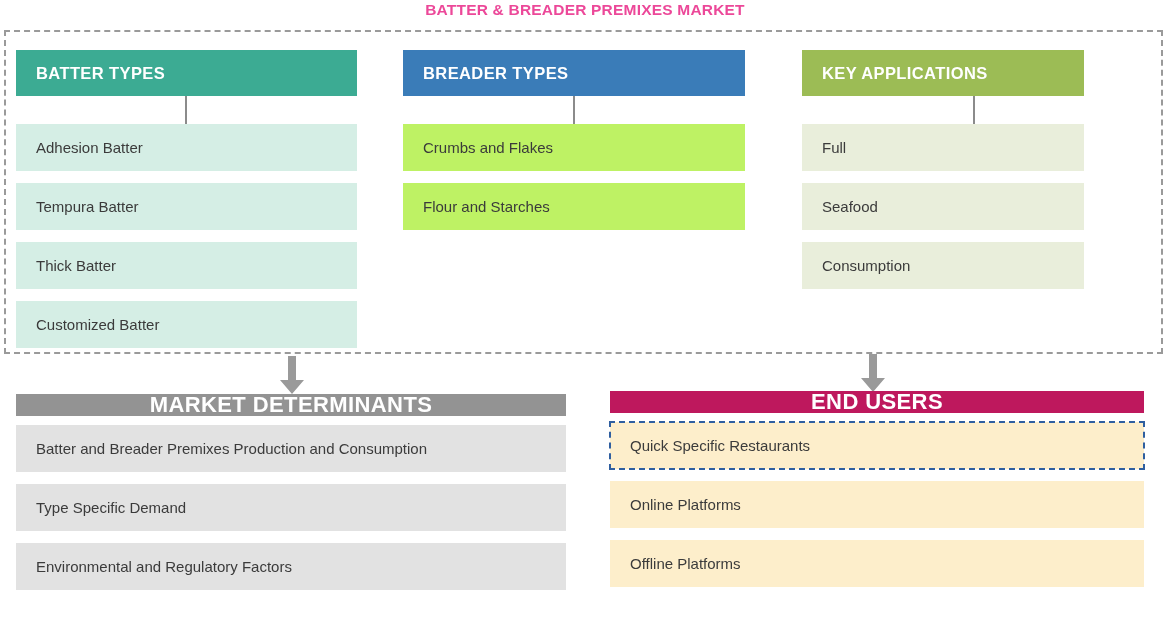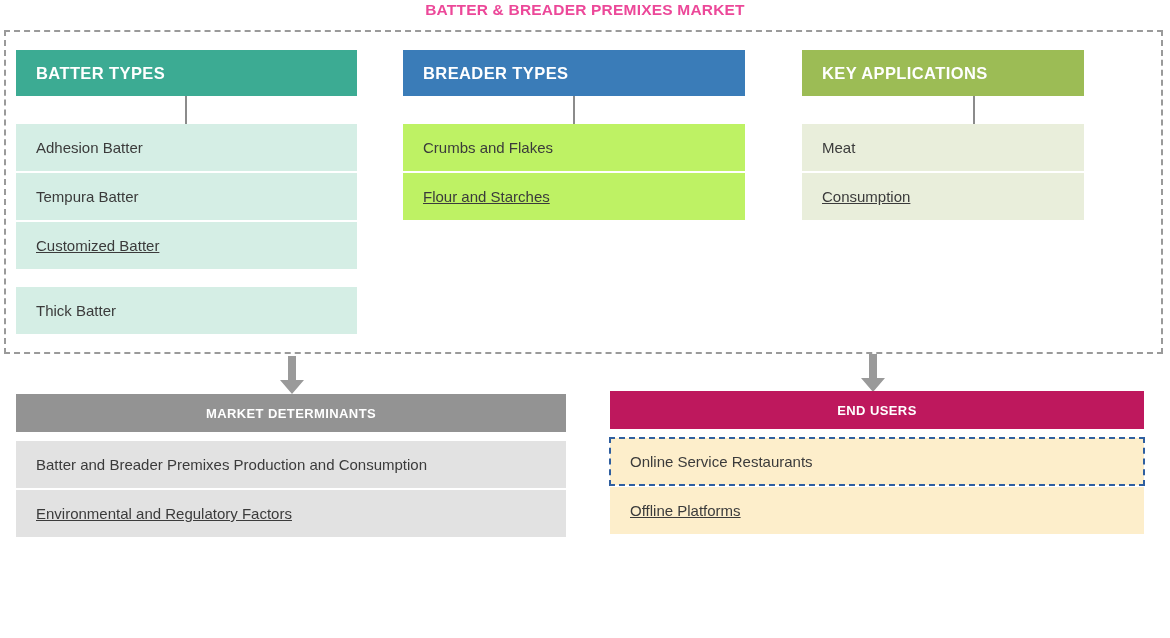--- a/index.html
+++ b/index.html
@@ -66,23 +66,23 @@
     background: #8b8b8b;
   }
   .item {
     box-sizing: border-box;
     display: flex;
     align-items: center;
     height: 47px;
     padding-left: 20px;
     font-size: 15px;
     color: #3b3b3b;
-    margin-bottom: 2px;
+    margin-bottom: 12px;
   }
-  .item.last { margin-bottom: 18px; text-decoration: underline; }
+  .item.last { margin-bottom: 0; }
 
   
   .hdr-teal  { background: #3cab93; }
   .hdr-blue  { background: #3a7cb8; }
   .hdr-green { background: #9cbc55; }
   .hdr-gray  { background: #939393; }
   .hdr-gold  { background: #be185d; }
 
   .it-teal  { background: #d5eee5; }
   .it-blue  { background: #bef264; }
@@ -99,22 +99,22 @@
   #col-breader .connector { left: 170px; top: 46px; height: 28px; }
   #col-apps    .connector { left: 171px; top: 46px; height: 28px; }
 
   .items-wrap { position: absolute; left: 0; top: 74px; width: 100%; }
 
   
   .bottom-sec { position: absolute; }
   .bottom-sec .col-header {
     justify-content: center;
     padding-left: 0;
-    height: 38px;
-    font-size: 13px;
+    height: 22px;
+    font-size: 22px;
   }
   .bottom-sec .items-wrap { position: static; margin-top: 9px; }
 
   #sec-determinants { left: 16px;  top: 394px; width: 550px; }
   #sec-endusers     { left: 610px; top: 391px; width: 534px; }
 
   
   .arrow {
     position: absolute;
     width: 26px;
@@ -137,59 +137,62 @@
   <div class="chart-title">BATTER &amp; BREADER PREMIXES MARKET</div>
 
   <div class="dashed-group"></div>
 
   <div class="column" id="col-batter">
     <div class="col-header hdr-teal">BATTER  TYPES</div>
     <div class="connector"></div>
     <div class="items-wrap">
       <div class="item it-teal">Adhesion Batter</div>
       <div class="item it-teal">Tempura Batter</div>
+      <div class="item it-teal">Thick Batter</div>
       <div class="item it-teal last">Customized Batter</div>
-      <div class="item it-teal">Thick Batter</div>
     </div>
   </div>
 
   <div class="column" id="col-breader">
     <div class="col-header hdr-blue">BREADER TYPES</div>
     <div class="connector"></div>
     <div class="items-wrap">
       <div class="item it-blue">Crumbs and Flakes</div>
       <div class="item it-blue last">Flour and Starches</div>
     </div>
   </div>
 
   <div class="column" id="col-apps">
     <div class="col-header hdr-green">KEY APPLICATIONS</div>
     <div class="connector"></div>
     <div class="items-wrap">
-      <div class="item it-green">Meat</div>
+      <div class="item it-green">Full</div>
+      <div class="item it-green">Seafood</div>
       <div class="item it-green last">Consumption</div>
     </div>
   </div>
 
   <svg class="arrow" id="arrow-left" viewBox="0 0 26 40">
     <polygon points="9,0 17,0 17,24 25,24 13,38 1,24 9,24" fill="#9a9a9a"></polygon>
   </svg>
   <svg class="arrow" id="arrow-right" viewBox="0 0 26 40">
     <polygon points="9,0 17,0 17,24 25,24 13,38 1,24 9,24" fill="#9a9a9a"></polygon>
   </svg>
 
   <div class="bottom-sec" id="sec-determinants">
     <div class="col-header hdr-gray">MARKET DETERMINANTS</div>
     <div class="items-wrap">
       <div class="item it-gray">Batter and Breader Premixes Production and Consumption</div>
+      <div class="item it-gray">Type Specific Demand</div>
       <div class="item it-gray last">Environmental and Regulatory Factors</div>
     </div>
   </div>
 
   <div class="bottom-sec" id="sec-endusers">
     <div class="col-header hdr-gold">END USERS</div>
     <div class="items-wrap">
-      <div class="item it-gold selected">Online Service Restaurants</div>
+      <div class="item it-gold selected">Quick Specific Restaurants</div>
+      <div class="item it-gold">Online Platforms</div>
       <div class="item it-gold last">Offline Platforms</div>
     </div>
   </div>
 
 </div>
 
 </body></html>

